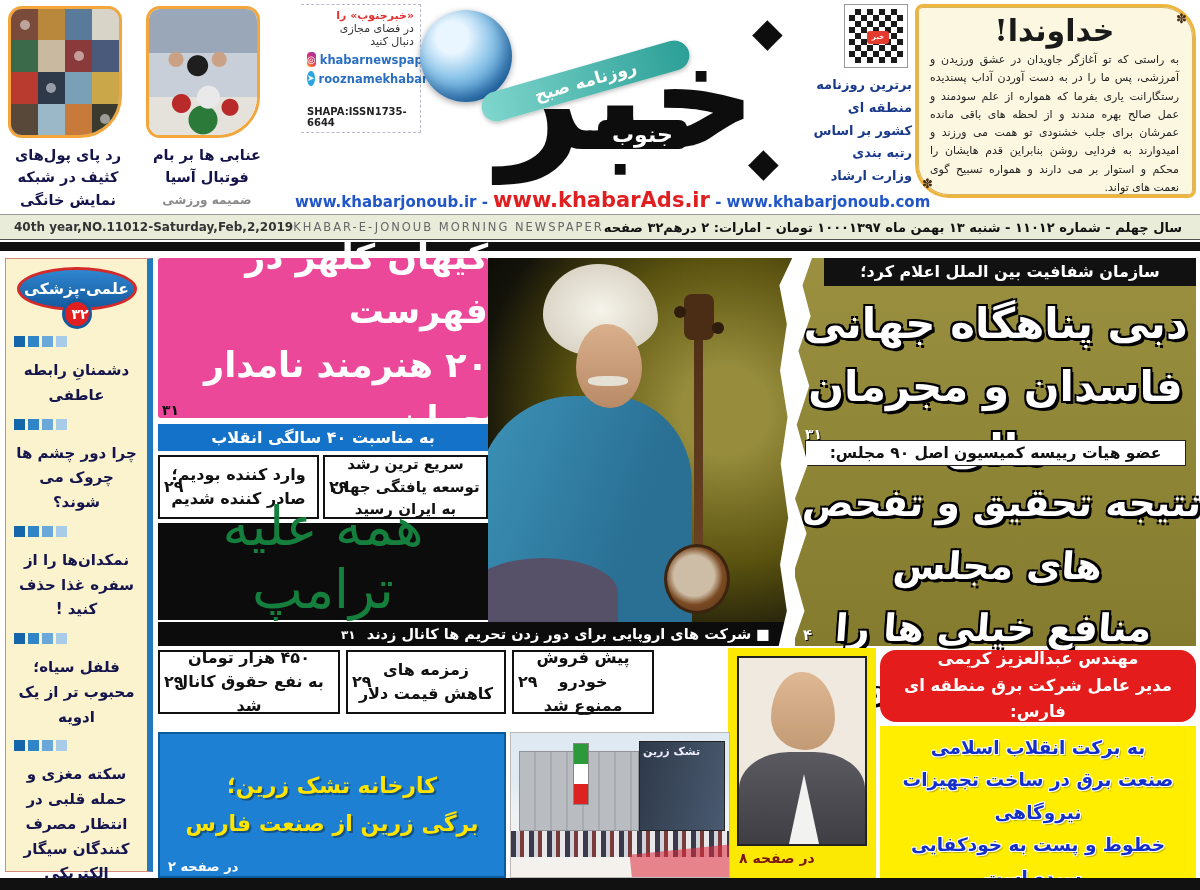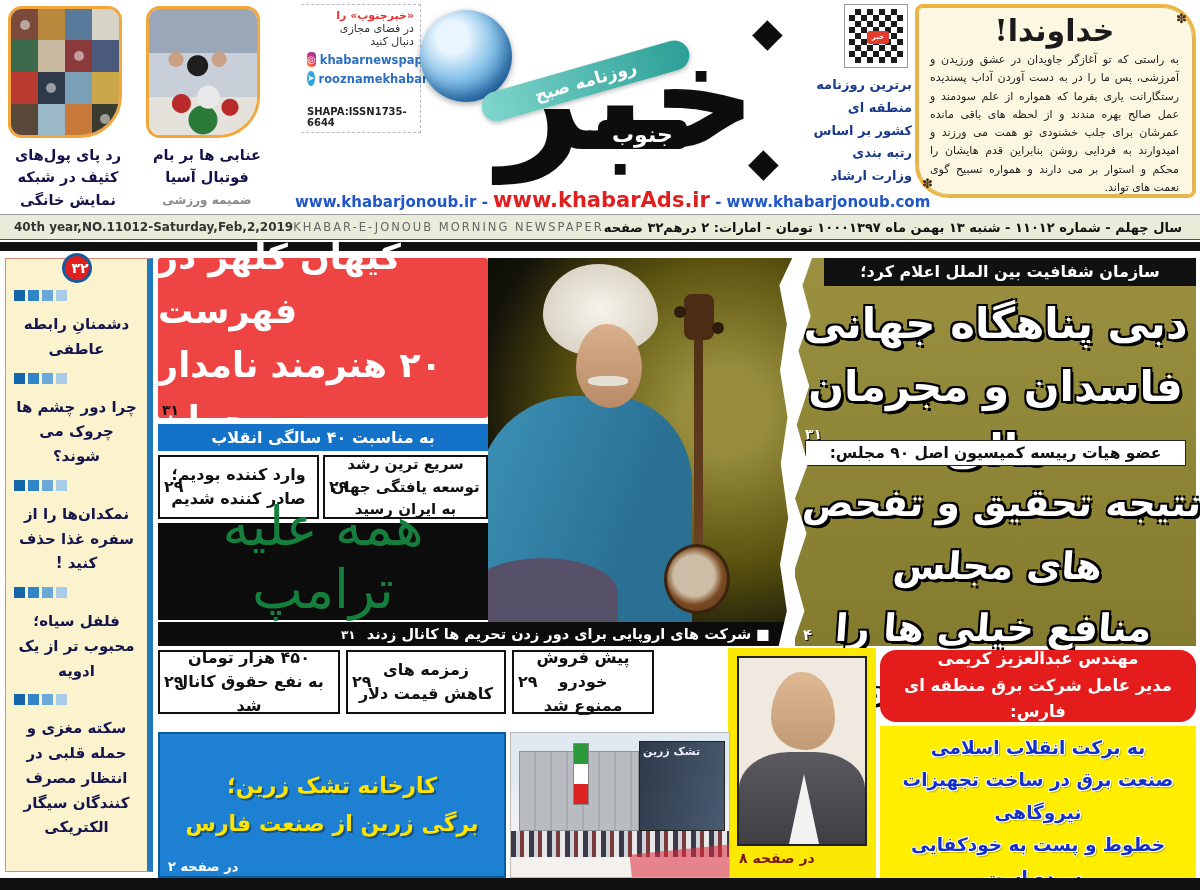--- a/index.html
+++ b/index.html
@@ -94,22 +94,22 @@
     border-radius:50%;color:#fff;font-weight:bold;font-size:14px;text-align:right;line-height:24px;position:relative;z-index:2}
   .sb-div{display:flex;justify-content:flex-end;gap:3px;padding:5px 2px}
   .sb-div i{width:11px;height:11px;display:block}
   .sb-div i:nth-child(1){background:#a8cce8}
   .sb-div i:nth-child(2){background:#6aa8da}
   .sb-div i:nth-child(3){background:#2f85c8}
   .sb-div i:nth-child(4){background:#1465aa}
   .sb-item{font-size:15px;font-weight:bold;color:#15154d;text-align:center;line-height:1.65;padding:6px 2px}
 
   
-  #kalhor-box{left:158px;top:258px;width:330px;height:160px;background:#ef4444;color:#fff;
-    display:flex;flex-direction:column;justify-content:center;text-align:left;font-weight:bold;
+  #kalhor-box{left:158px;top:258px;width:330px;height:160px;background:#ec4899;color:#fff;
+    display:flex;flex-direction:column;justify-content:center;text-align:right;font-weight:bold;
     font-size:35px;line-height:1.55;border-radius:3px}
   #kalhor-page{left:162px;top:402px;font-size:14px;font-weight:bold;color:#111}
   #rev-bar{left:158px;top:424px;width:330px;height:27px;background:#1473c8;color:#fff;font-weight:bold;
     font-size:16px;text-align:center;line-height:27px}
   .wbox{background:#fff;border:2px solid #111;position:absolute;font-weight:bold;color:#111;
     text-align:center;display:flex;flex-direction:column;justify-content:center;line-height:1.5}
   .wbox .pg{position:absolute;left:4px;bottom:18px;font-size:16px}
   #growth-box{left:323px;top:455px;width:165px;height:64px;font-size:15px}
   #import-box{left:158px;top:455px;width:161px;height:64px;font-size:16px}
   #trump-box{left:158px;top:523px;width:330px;height:97px;background:#0c0c0c;text-align:center;
@@ -280,20 +280,21 @@
 <div class="abs" id="dateline">
   <span class="d-en en">40th year,NO.11012-Saturday,Feb,2,2019</span>
   <span class="d-name en">KHABAR-E-JONOUB MORNING NEWSPAPER</span>
   <span class="d-fa fa">۳۲ صفحه</span>
   <span class="d-fa fa">۱۰۰۰ تومان - امارات: ۲ درهم</span>
   <span class="d-fa fa">سال چهلم - شماره ۱۱۰۱۲ - شنبه ۱۳ بهمن ماه ۱۳۹۷</span>
 </div>
 <div class="abs" id="rule-top"></div>
 
 <div class="abs fa" id="sidebar">
+  <div id="sb-badge">علمی-پزشکی</div>
   <div id="sb-page">۳۲</div>
   <div class="sb-div">
       <i></i>
       <i></i>
       <i></i>
       <i></i>
     </div>
   <div class="sb-item">دشمنانِ رابطه عاطفی</div>
   <div class="sb-div">
       <i></i>

